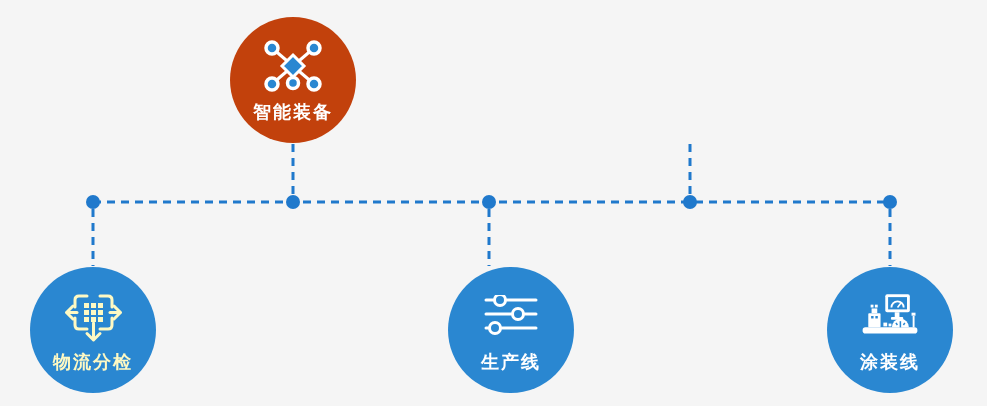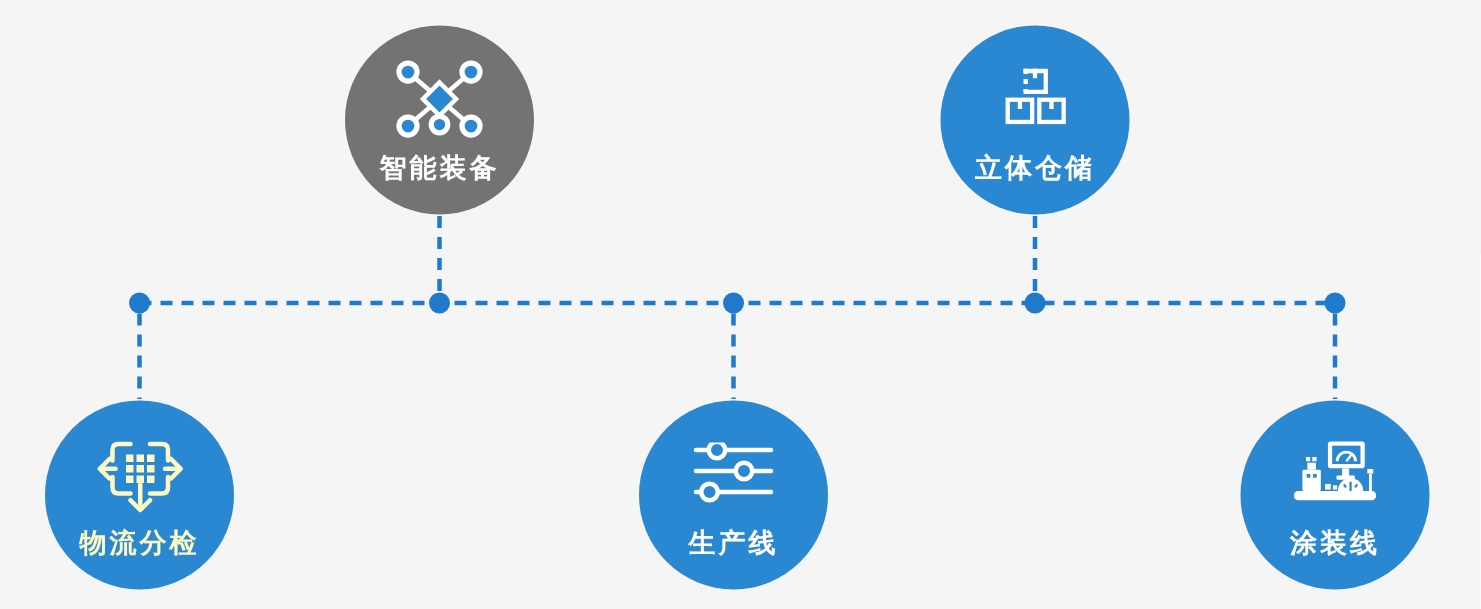--- a/index.html
+++ b/index.html
@@ -12,21 +12,21 @@
     position:absolute;width:126px;height:126px;border-radius:50%;
     display:flex;flex-direction:column;align-items:center;justify-content:center;
   }
   .node .iconbox{height:52px;display:flex;align-items:center;justify-content:center;}
   .node .label{
     margin-top:11px;font-size:18px;font-weight:bold;letter-spacing:2px;line-height:1;white-space:nowrap;
   }
   .pos-top-left{left:230px;top:17px;}
   .pos-top-right{left:627px;top:17px;}
   .pos-bottom-left{left:30px;top:267px;}
-  .pos-bottom-center{left:426px;top:267px;}
+  .pos-bottom-center{left:448px;top:267px;}
   .pos-bottom-right{left:827px;top:267px;}
   .watermark{
     position:absolute;left:489px;top:216px;transform:translate(-50%,-50%);
     font-size:25px;letter-spacing:3px;white-space:nowrap;font-weight:500;
   }
   svg{display:block;}
 </style>
 </head>
 <body>
 
@@ -44,57 +44,41 @@
     <g fill="currentColor">
       <circle cx="93" cy="202" r="7"></circle>
       <circle cx="293" cy="202" r="7"></circle>
       <circle cx="489" cy="202" r="7"></circle>
       <circle cx="690" cy="202" r="7"></circle>
       <circle cx="890" cy="202" r="7"></circle>
     </g>
   </svg>
 
 
-  <div class="node pos-top-left" style="background-color: #737373; color: rgb(255, 255, 255);">
+  <div class="node pos-top-left" style="background-color: #c2410c; color: rgb(255, 255, 255);">
     <div class="iconbox">
       <svg width="62" height="52" viewBox="0 0 62 52">
         <g stroke="currentColor" stroke-width="3" fill="none">
           <path d="M10,8 L52,44"></path>
           <path d="M52,8 L10,44"></path>
           <path d="M31,37 L31,43"></path>
         </g>
         <path d="M31,15 L42,26 L31,37 L20,26 Z" stroke="currentColor" stroke-width="3" fill="#2a87d1"></path>
         <g stroke="currentColor" stroke-width="3.5" fill="#2a87d1">
           <circle cx="10" cy="8" r="6"></circle>
           <circle cx="52" cy="8" r="6"></circle>
           <circle cx="10" cy="44" r="6"></circle>
           <circle cx="52" cy="44" r="6"></circle>
           <circle cx="31" cy="43" r="5.5"></circle>
         </g>
       </svg>
     </div>
     <div class="label">智能装备</div>
   </div>
 
-  <div class="node pos-top-right" style="background-color: rgb(42, 135, 209); color: rgb(255, 255, 255);">
-    <div class="iconbox">
-      <svg width="58" height="44" viewBox="0 0 60 46">
-        <g stroke="currentColor" stroke-width="3" fill="none">
-          <path d="M22,3.5 H37.5 V18 H22"></path>
-          <path d="M23.5,2 V18" stroke-dasharray="3.5 3.5"></path>
-          <path d="M30,2 V8.5"></path>
-          <rect x="11" y="23.5" width="17" height="15.5"></rect>
-          <path d="M19.5,23.5 V30"></path>
-          <rect x="33" y="23.5" width="17" height="15.5"></rect>
-          <path d="M41.5,23.5 V30"></path>
-        </g>
-      </svg>
-    </div>
-    <div class="label">立体仓储</div>
-  </div>
 
   <div class="node pos-bottom-left" style="background-color: rgb(42, 135, 209); color: #fef9c3;">
     <div class="iconbox">
       <svg width="64" height="58" viewBox="0 0 64 58">
         <g fill="currentColor" stroke="none">
           <rect x="23" y="16" width="5" height="5"></rect>
             <rect x="30" y="16" width="5" height="5"></rect>
             <rect x="37" y="16" width="5" height="5"></rect>
           <rect x="23" y="23" width="5" height="5"></rect>
             <rect x="30" y="23" width="5" height="5"></rect>

